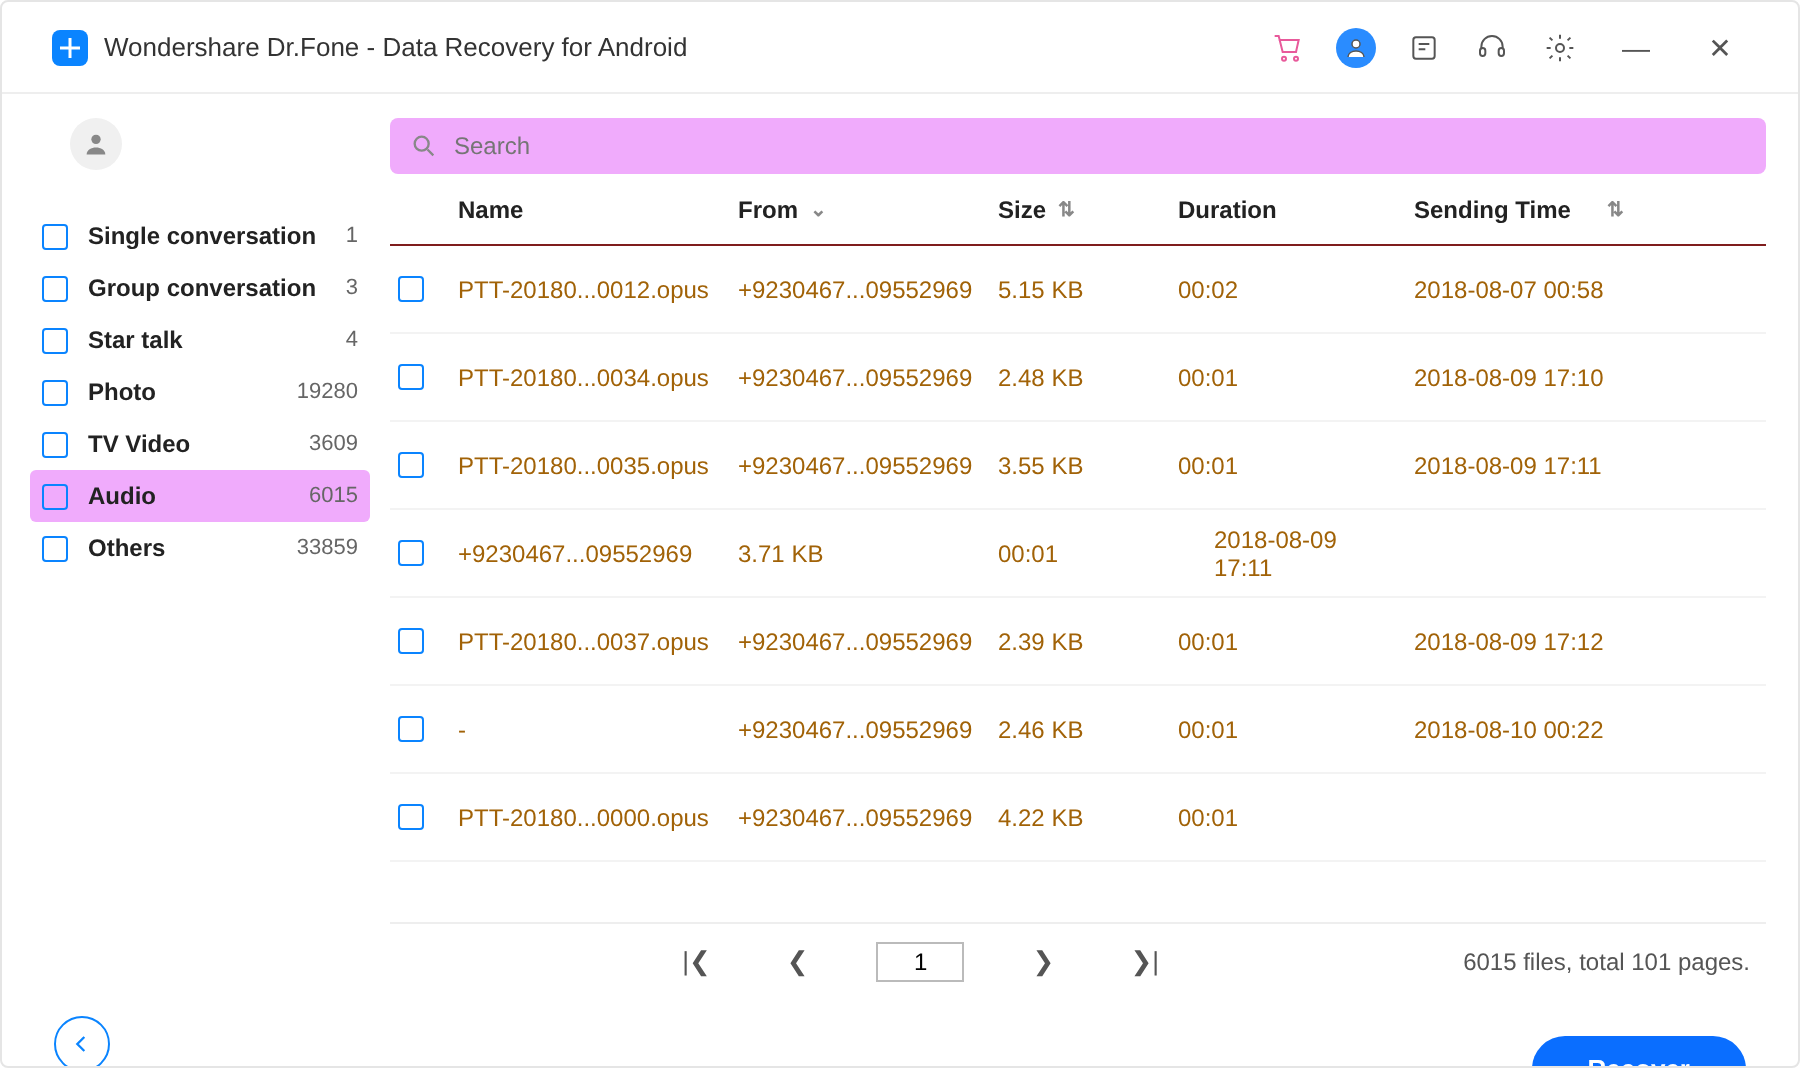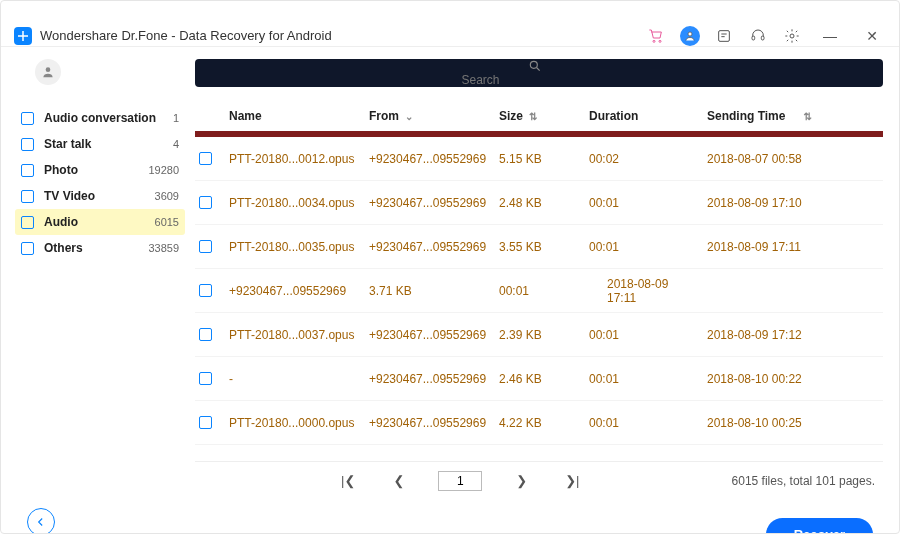--- a/index.html
+++ b/index.html
@@ -11,24 +11,23 @@
     width: 900px;
     height: 534px;
     overflow: hidden;
     border: 1px solid #e5e5e5;
     border-radius: 4px;
   }
   
   .titlebar {
     display: flex;
     align-items: center;
-    height: 22px;
-    padding: 0 13px;
+    height: 46px;
+    padding: 0 25px;
     border-bottom: 1px solid #eee;
-    margin-top: 24px;
   }
   .app-logo {
     width: 18px; height: 18px;
     background: #0a84ff;
     border-radius: 4px;
     display: flex; align-items: center; justify-content: center;
     margin-right: 8px;
   }
   .app-logo svg { width: 12px; height: 12px; fill: #fff; }
   .app-title { font-size: 13px; color: #333; font-weight: 500; }
@@ -71,21 +70,21 @@
   .side-item {
     display: flex;
     align-items: center;
     height: 26px;
     padding: 0 6px;
     border-radius: 3px;
     cursor: pointer;
     font-size: 12px;
     color: #222;
   }
-  .side-item.selected { background: #fef9c3; font-weight: 600; }
+  .side-item.selected { background: #f0abfc; font-weight: 600; }
   .side-check {
     width: 13px; height: 13px;
     border: 1.5px solid #0a84ff;
     border-radius: 2px;
     margin-right: 10px;
     flex-shrink: 0;
   }
   .side-label { flex: 1; font-weight: 600; }
   .side-item .side-label { font-weight: 600; }
   .side-count { color: #666; font-size: 11px; font-weight: 500; }
@@ -93,48 +92,46 @@
   
   .content {
     flex: 1;
     display: flex;
     flex-direction: column;
     padding: 12px 16px 0 4px;
     overflow: hidden;
   }
   .search-wrap {
     height: 28px;
-    background: #0f172a;
+    background: #f0abfc;
     border-radius: 4px;
     display: flex;
     align-items: center;
     padding: 0 10px;
-    margin-bottom: 14px;
     width: 100%;
-    flex-direction: column;
   }
   .search-wrap svg { width: 14px; height: 14px; stroke: #888; fill: none; stroke-width: 2; margin-right: 8px; }
   .search-input {
     border: none; background: transparent; outline: none;
     font-size: 12px; color: #666; flex: 1;
   }
 
   
   .table-head, .table-row {
     display: grid;
     grid-template-columns: 30px 140px 130px 90px 100px 170px;
     align-items: center;
     padding: 0 4px;
   }
   .table-head {
     height: 36px;
     font-weight: 600;
     font-size: 12px;
     color: #222;
-    border-bottom: 6px solid #7f1d1d;
+    border-bottom: 1px solid #7f1d1d;
   }
   .th { display: flex; align-items: center; gap: 6px; }
   .th .sort-icon { font-size: 10px; color: #888; }
   .th-sending { justify-self: start; padding-left: 18px; gap: 18px; }
   .table-body { flex: 1; overflow-y: auto; }
   .table-row {
     height: 44px;
     border-bottom: 1px solid #f3f3f3;
     font-size: 12px;
     color: #a16207;
@@ -260,22 +257,27 @@
   <div class="sidebar">
     <div class="person-icon-wrap">
       <svg viewBox="0 0 24 24">
           <circle cx="12" cy="8" r="4"></circle>
           <path d="M4 21c0-4 4-6 8-6s8 2 8 6z"></path>
         </svg>
     </div>
     <div id="sidebar-list">
         <div class="side-item">
           <span class="side-check"></span>
-          <span class="side-label">Audio conversation</span>
+          <span class="side-label">Single conversation</span>
           <span class="side-count">1</span>
+        </div>
+        <div class="side-item">
+          <span class="side-check"></span>
+          <span class="side-label">Group conversation</span>
+          <span class="side-count">3</span>
         </div>
         <div class="side-item">
           <span class="side-check"></span>
           <span class="side-label">Star talk</span>
           <span class="side-count">4</span>
         </div>
         <div class="side-item">
           <span class="side-check"></span>
           <span class="side-label">Photo</span>
           <span class="side-count">19280</span>
@@ -376,21 +378,20 @@
           <span>2.46 KB</span>
           <span>00:01</span>
           <span class="td-sending">2018-08-10 00:22</span>
         </div>
         <div class="table-row">
           <span class="td-check"></span>
           <span>PTT-20180...0000.opus</span>
           <span>+9230467...09552969</span>
           <span>4.22 KB</span>
           <span>00:01</span>
-          <span class="td-sending">2018-08-10 00:25</span>
         </div>
       </div>
 
     <div class="pager">
       <div class="pager-center">
         <span class="pager-btn">|❮</span>
         <span class="pager-btn">❮</span>
         <input class="pager-input" value="1" style="">
         <span class="pager-btn">❯</span>
         <span class="pager-btn">❯|</span>

